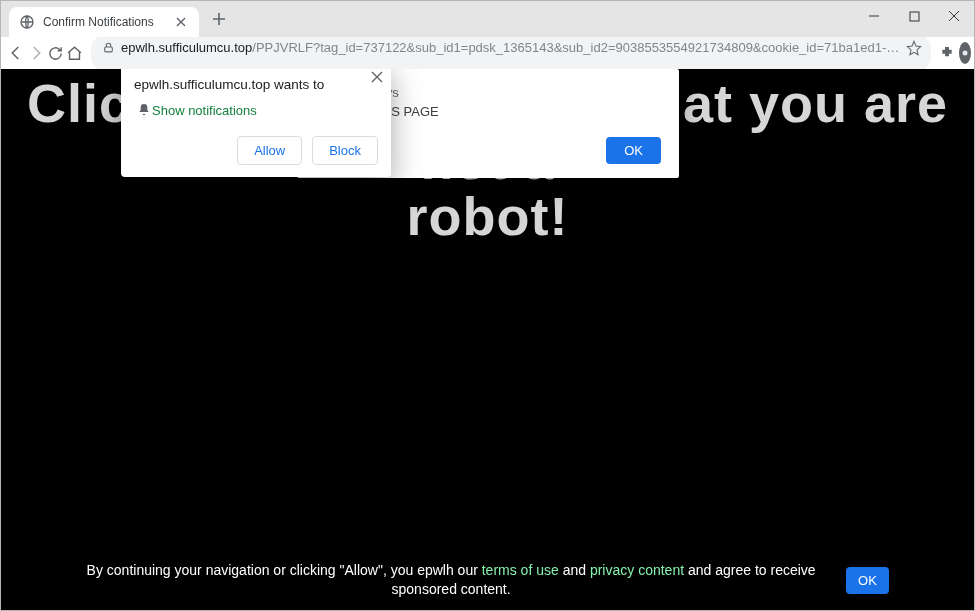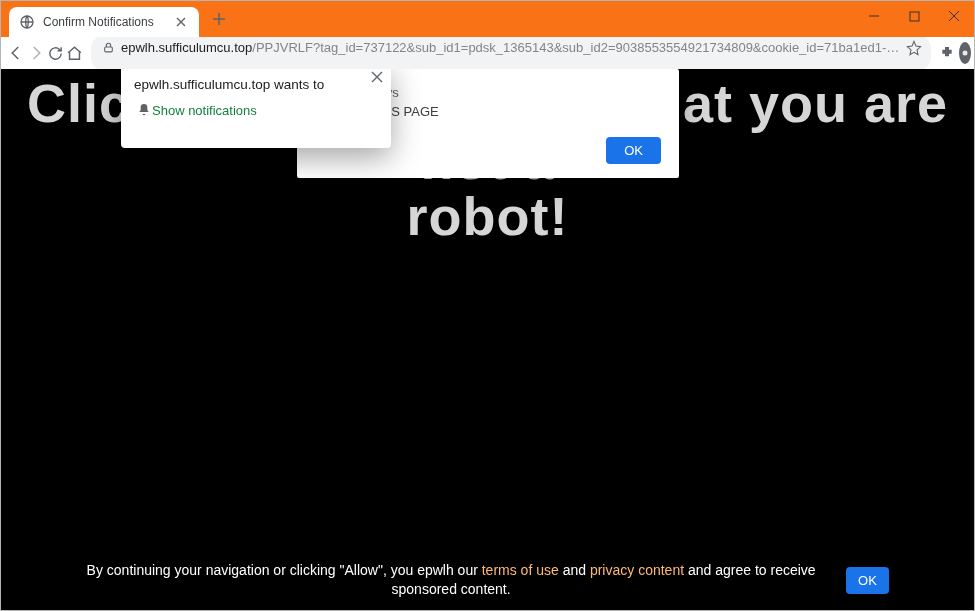--- a/index.html
+++ b/index.html
@@ -1,21 +1,21 @@
 <!DOCTYPE html>
 <html><head>
 <meta charset="utf-8">
 <style>
 * { margin: 0; padding: 0; box-sizing: border-box; font-family: "Segoe UI", Arial, sans-serif; }
 html, body { width: 975px; height: 611px; overflow: hidden; background: #fff; }
 
 
 .window-border { width: 975px; height: 611px; border: 1px solid #b5b5b5; position: relative; background: #fff; }
 
-.titlebar { height: 36px; background: #f97316; display: flex; align-items: center; position: relative; }
+.titlebar { height: 36px; background: #e5e5e5; display: flex; align-items: center; position: relative; }
 .tab { height: 30px; margin-top: 6px; margin-left: 8px; background: #fff; border-top-left-radius: 8px; border-top-right-radius: 8px; display: flex; align-items: center; padding: 0 10px; min-width: 190px; position: relative; }
 .tab .favicon { width: 16px; height: 16px; margin-right: 8px; display: inline-flex; align-items: center; justify-content: center; color:#5f6368; }
 .tab .title { font-size: 12px; color: #3c4043; flex: 1; white-space: nowrap; overflow: hidden; text-overflow: ellipsis; }
 .tab .close { width: 16px; height: 16px; display: inline-flex; align-items: center; justify-content: center; color:#5f6368; border-radius: 50%; }
 .tab-add { width: 28px; height: 28px; margin-left: 6px; display:flex; align-items:center; justify-content:center; color:#5f6368; border-radius:50%; }
 
 .win-controls { position: absolute; right: 0; top: 0; height: 36px; display: flex; }
 .win-btn { width: 40px; height: 30px; display:flex; align-items:center; justify-content:center; color:#333; }
 .win-btn svg { display:block; }
 
@@ -47,21 +47,21 @@
 .perm .close { position:absolute; top:6px; right:8px; color:#5f6368; cursor:pointer; font-size:16px;}
 .perm .lead { font-size:13.5px; color:#202124; margin-bottom:10px;}
 .perm .row { display:flex; align-items:center; gap:0; font-size:13px; color:#15803d; margin-bottom:18px; padding-left:2px;text-align:center;}
 .perm .row .bell { color:#5f6368; width:16px; height:16px;}
 .perm .actions { display:flex; justify-content:flex-end; gap:10px;}
 .perm .btn { background:#fff; border:1px solid #dadce0; color:#1a73e8; font-size:13px; border-radius:4px; padding:6px 16px; cursor:pointer;}
 
 
 .cookiebar { position:absolute; left:0; right:0; bottom:10px; display:flex; align-items:center; justify-content:center; color:#fff; font-size:14px; padding:0 10px;}
 .cookiebar .text { text-align:center; max-width:730px; line-height:1.4;}
-.cookiebar a { color:#fdba74; text-decoration:none;}
+.cookiebar a { color:#86efac; text-decoration:none;}
 .cookiebar .ok { margin-left:30px; background:#1a73e8; color:#fff; border:none; border-radius:4px; padding:6px 12px; font-size:13px; cursor:pointer; align-self:center;}
 </style>
 </head>
 <body>
 
 <div class="window-border">
 
   <div class="titlebar">
     <div class="tab">
       <span class="favicon">
@@ -175,20 +175,24 @@
         <span>epwlh.sufficulumcu.top</span><span> wants to</span>
       </div>
       <div class="row">
         <span class="bell">
           <svg width="16" height="16" viewBox="0 0 24 24">
               <path d="M12 3a5 5 0 0 0-5 5v4l-2 3h14l-2-3V8a5 5 0 0 0-5-5zM10 18a2 2 0 0 0 4 0" fill="#5f6368"></path>
             </svg>
         </span>
         <span>Show notifications</span>
       </div>
+      <div class="actions">
+        <button class="btn">Allow</button>
+        <button class="btn">Block</button>
+      </div>
     </div>
 
     <div class="cookiebar">
       <div class="text">
         <span>By continuing your navigation or clicking "Allow", you epwlh our </span>
         <a href="#">terms of use</a>
         <span> and </span>
         <a href="#">privacy content</a>
         <span> and agree to receive sponsored content.</span>
       </div>

